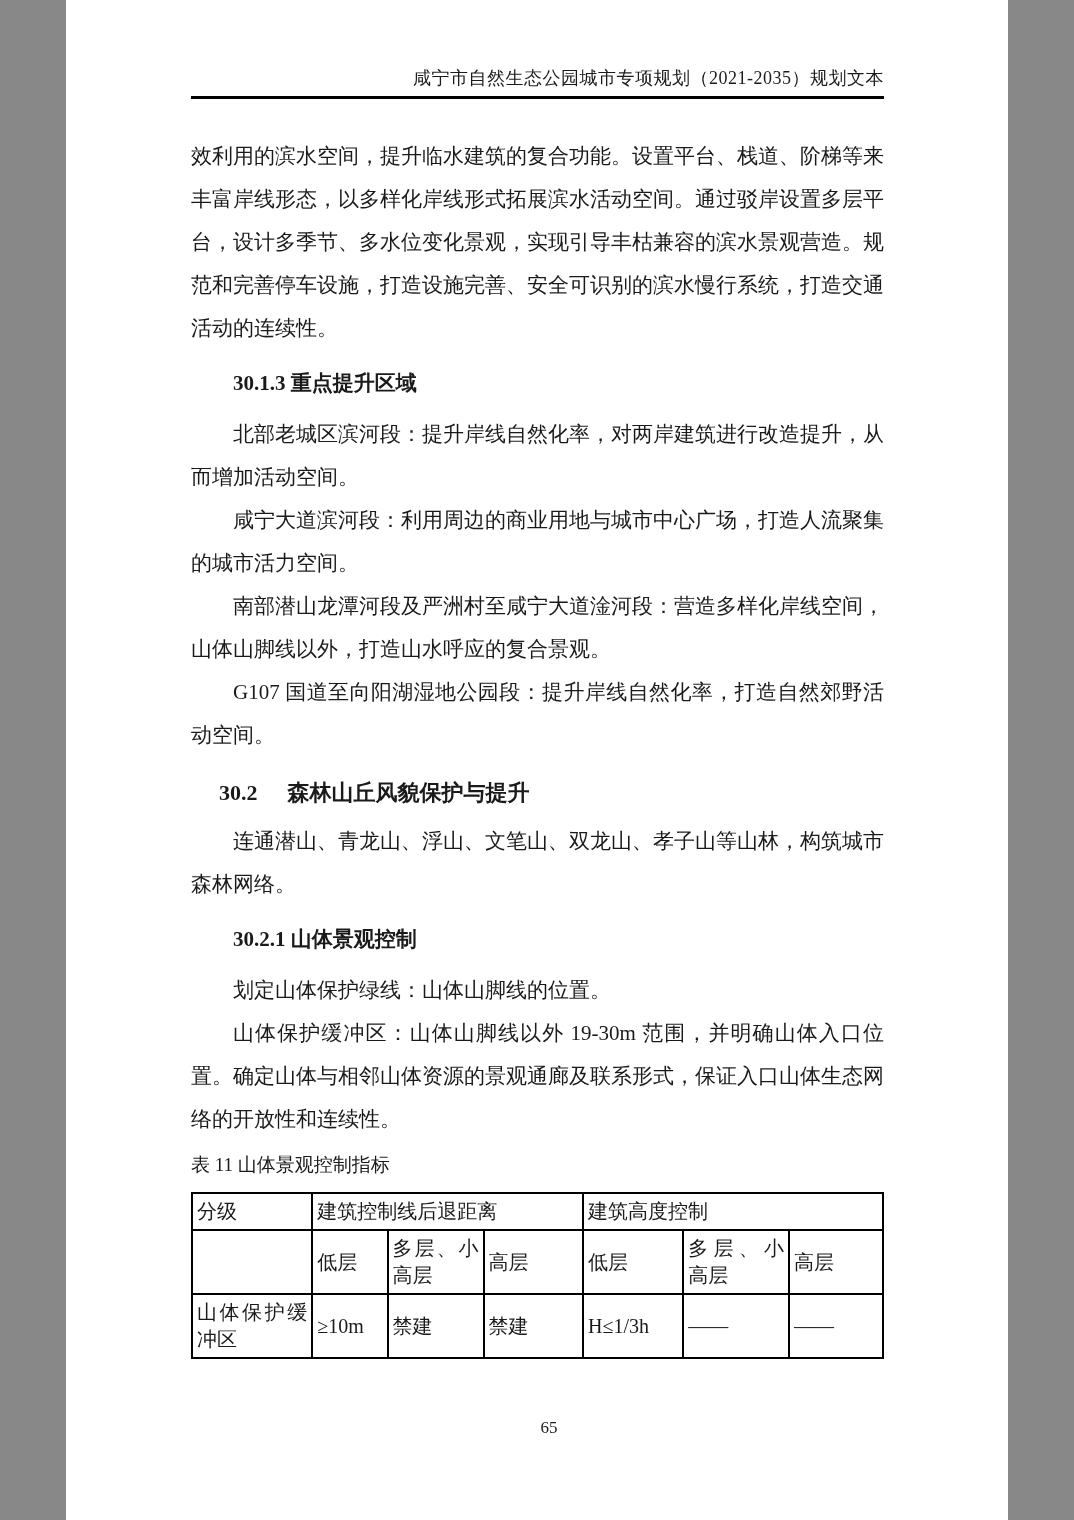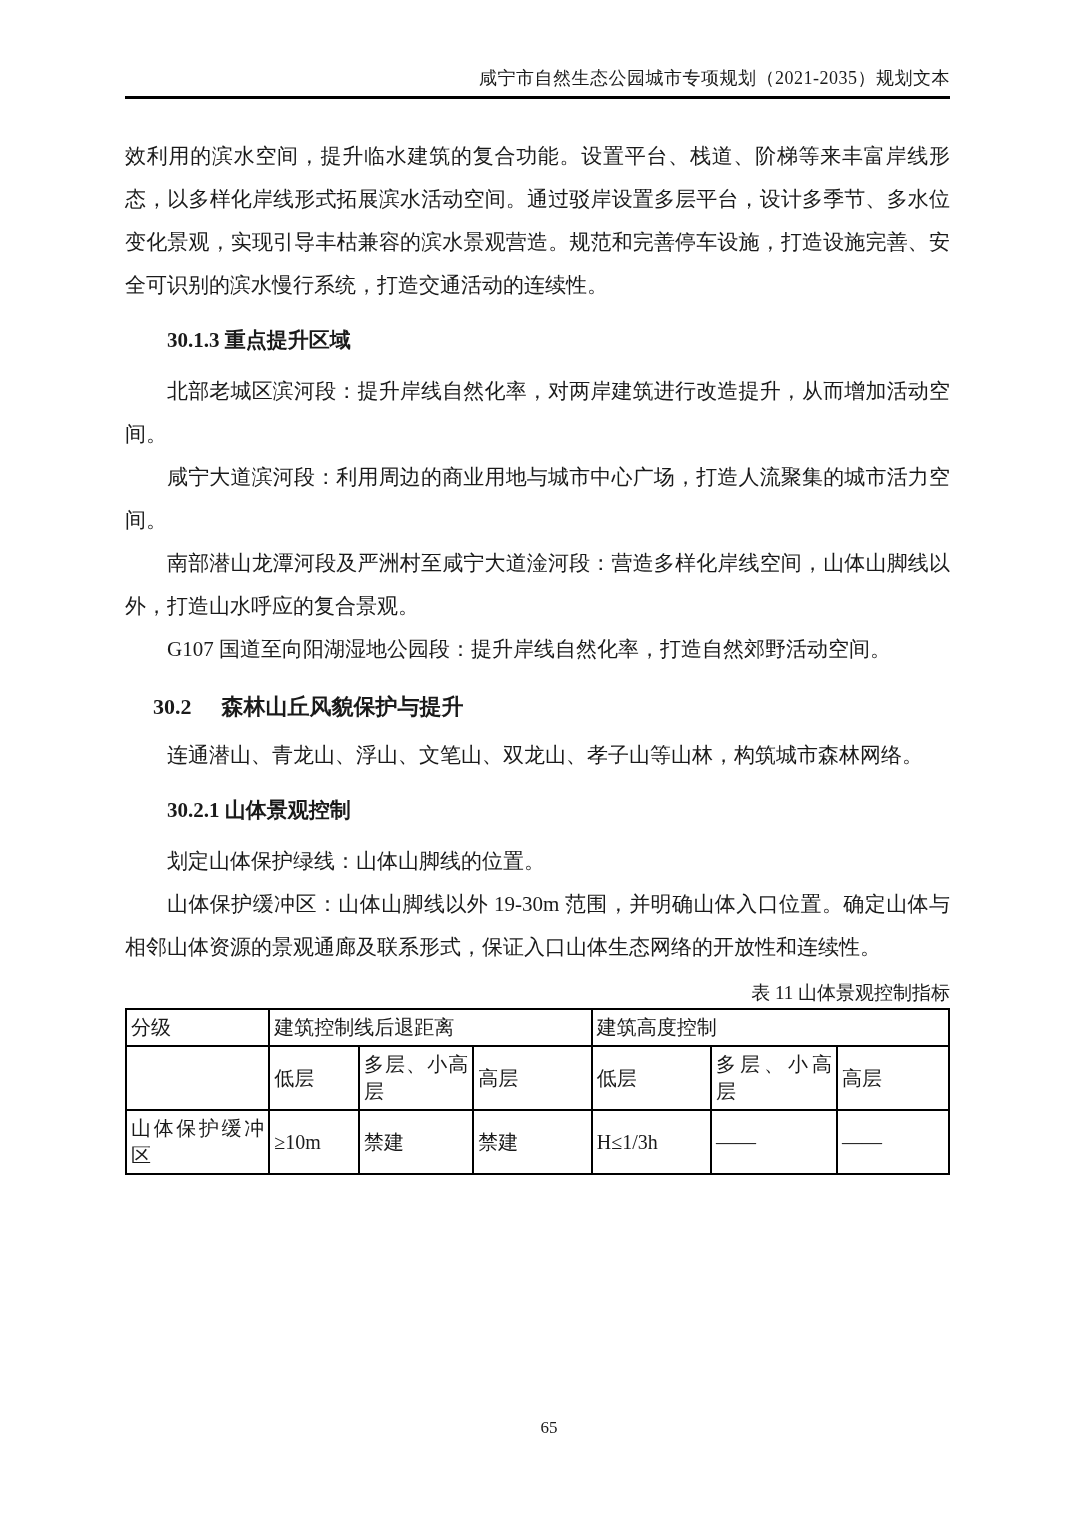--- a/index.html
+++ b/index.html
@@ -1,19 +1,19 @@
 <!DOCTYPE html>
 <html><head>
 <meta charset="utf-8">
 <style>
   * { margin: 0; padding: 0; box-sizing: border-box; }
   html, body { background: #888; }
   .page {
     position: relative;
-    width: 1074px;
+    width: 942px;
     height: 1520px;
     margin: 0 auto;
     background: #ffffff;
     color: #1a1a1a;
     font-family: "Liberation Serif", "DejaVu Serif", serif;
     overflow: hidden;
   }
   .header {
     margin: 0 124px 0 125px;
     padding-top: 66px;
@@ -38,26 +38,26 @@
     font-weight: bold;
   }
   .sec-heading {
     font-weight: bold;
     font-size: 22px;
     margin-top: 14px;
     margin-bottom: 6px;
   }
   .sec-heading .sec-num { display: inline-block; margin-right: 30px; margin-left: 28px; }
   .table-caption {
-    text-align: right;
+    text-align: left;
     text-indent: 0;
     font-size: 19px;
     line-height: 28px;
     margin-top: 10px;
-    margin-bottom: 1px;
+    margin-bottom: 13px;
   }
   table.ctrl-table {
     width: 100%;
     border-collapse: collapse;
     font-size: 20px;
     line-height: 27px;
   }
   table.ctrl-table td {
     border: 2px solid #000;
     padding: 4px 4px;

